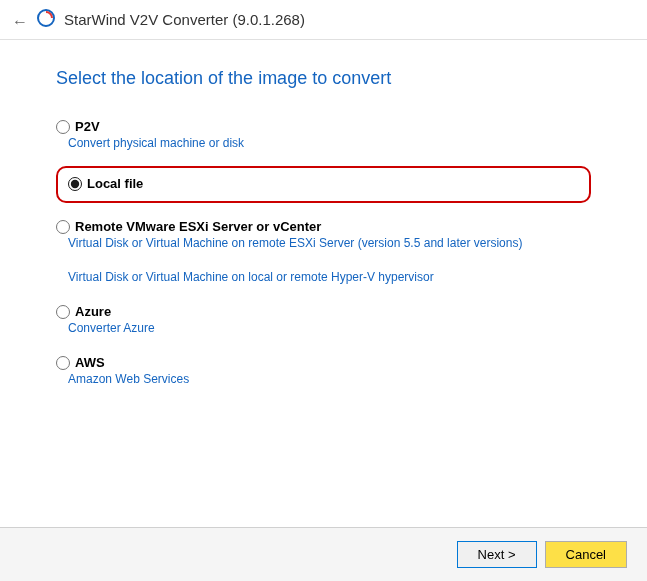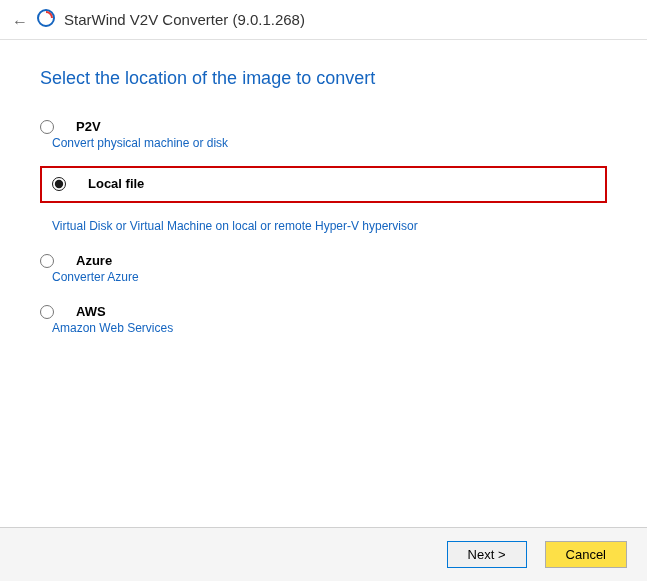--- a/index.html
+++ b/index.html
@@ -33,21 +33,21 @@
       cursor: pointer;
       user-select: none;
     }
 
     .title-bar-text {
       font-size: 15px;
       color: #333;
     }
 
     .main-content {
-      padding: 28px 40px;
+      padding: 28px 56px;
     }
 
     .page-heading {
       font-size: 18px;
       color: #1565c0;
       margin-bottom: 28px;
       font-weight: normal;
     }
 
     .options-list {
@@ -58,28 +58,28 @@
 
     .option-item {
       display: flex;
       flex-direction: column;
       padding: 2px 0;
     }
 
     .option-item.selected-option {
       border: 2px solid #cc0000;
       padding: 8px 10px;
-      border-radius: 0;
+      border-radius: 10px;
       margin: -2px 0;
     }
 
     .option-label-row {
       display: flex;
       align-items: center;
-      gap: 22px;
+      gap: 5px;
       margin-bottom: 2px;
     }
 
     .option-radio {
       width: 14px;
       height: 14px;
       cursor: pointer;
       accent-color: #1a1a1a;
     }
 
@@ -111,21 +111,20 @@
     }
 
     .btn {
       padding: 5px 20px;
       font-size: 13px;
       cursor: pointer;
       border: 1px solid #adadad;
       background: #f0f0f0;
       color: #000;
       min-width: 75px;
-      margin-left: 10px;
     }
 
     .btn-next {
       background: #f0f0f0;
       border: 1px solid #0078d7;
       color: #000;
     }
 
     .btn-cancel {
       background: #fde047;
@@ -158,20 +157,27 @@
         </div>
         <div class="option-desc">Convert physical machine or disk</div>
       </div>
       <div class="option-item selected-option">
         <div class="option-label-row">
           <input type="radio" name="location" class="option-radio" checked="" style="">
           <span class="option-title">Local file</span>
         </div>
       </div>
       <div class="option-item">
+        <div class="option-label-row">
+          <input type="radio" name="location" class="option-radio" style="">
+          <span class="option-title">Remote VMware ESXi Server or vCenter</span>
+        </div>
+        <div class="option-desc">Virtual Disk or Virtual Machine on remote ESXi Server (version 5.5 and later versions)</div>
+      </div>
+      <div class="option-item">
         <div class="option-desc">Virtual Disk or Virtual Machine on local or remote Hyper-V hypervisor</div>
       </div>
       <div class="option-item">
         <div class="option-label-row">
           <input type="radio" name="location" class="option-radio" style="">
           <span class="option-title">Azure</span>
         </div>
         <div class="option-desc">Converter Azure</div>
       </div>
       <div class="option-item">

